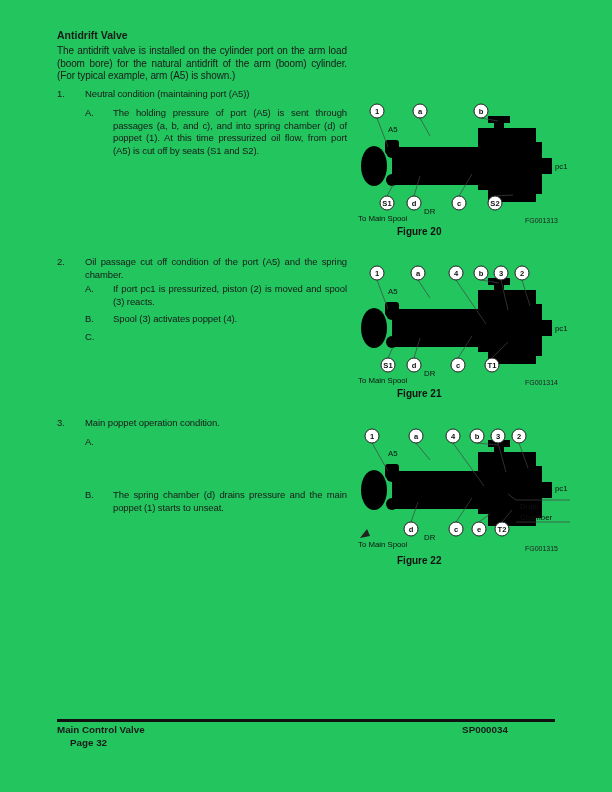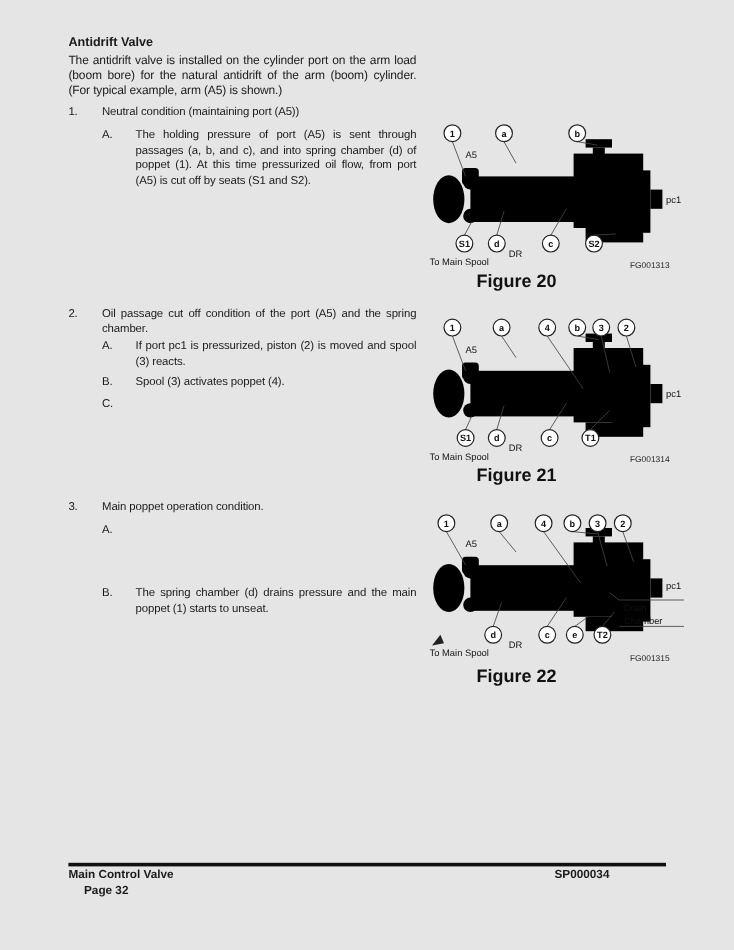--- a/index.html
+++ b/index.html
@@ -1,32 +1,32 @@
 <!DOCTYPE html>
 <html><head>
 <meta charset="utf-8">
 <style>
   html,body{margin:0;padding:0;background:#fff;}
-  .page{position:relative;width:612px;height:792px;background:#e5e5e5;overflow:hidden;
+  .page{position:relative;width:612px;height:792px;background:#22c55e;overflow:hidden;
         font-family:"Liberation Sans",sans-serif;color:#1a1a1a;}
   .abs{position:absolute;}
   .title{font-weight:bold;font-size:10.5px;}
   .body-text{font-size:10px;line-height:12.7px;letter-spacing:-0.1px;text-align:justify;}
   .li{position:absolute;display:flex;font-size:9.5px;line-height:12.7px;letter-spacing:-0.1px;}
   .li-num{width:28px;flex:none;}
   .li-text{flex:1;text-align:justify;}
   .fig{position:absolute;width:217px;}
   .fig-svg{position:absolute;left:0;top:0;}
   .leader path, .thin{stroke:#444;stroke-width:0.7;fill:none;}
   .callout circle{fill:#fff;stroke:#222;stroke-width:1;}
   .callout text{font-size:7.6px;font-weight:bold;text-anchor:middle;fill:#111;stroke:none;
                 font-family:"Liberation Sans",sans-serif;}
   .figlabel{font-size:7.8px;fill:#111;stroke:none;font-family:"Liberation Sans",sans-serif;}
   .figcode{font-size:7px;fill:#222;stroke:none;text-anchor:end;font-family:"Liberation Sans",sans-serif;}
-  .fig-caption{position:absolute;left:0;font-weight:bold;font-size:15px;color:#111;padding-left:39px;}
+  .fig-caption{position:absolute;left:0;font-weight:bold;font-size:10px;color:#111;padding-left:39px;}
   .footer-rule{background:#111;height:3px;}
   .footer-text{font-weight:bold;font-size:9.8px;}
 </style>
 </head>
 <body>
 
 <div class="page">
 
   <svg width="0" height="0" style="position:absolute" aria-hidden="true">
     <defs>

